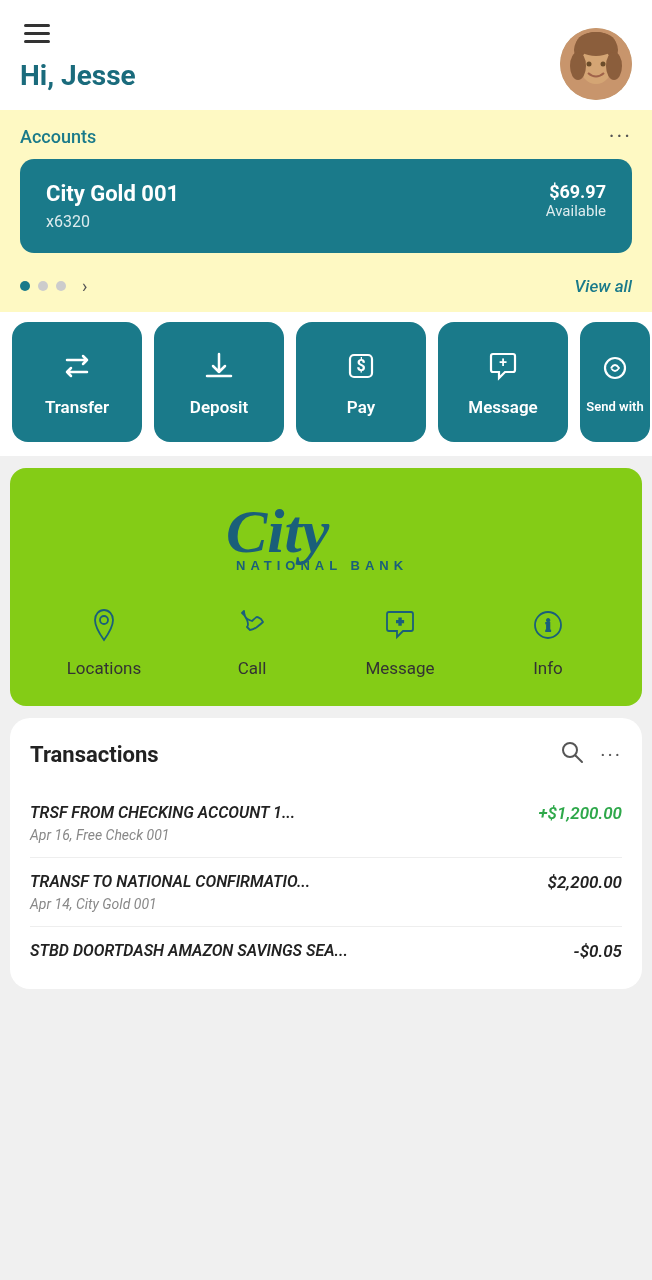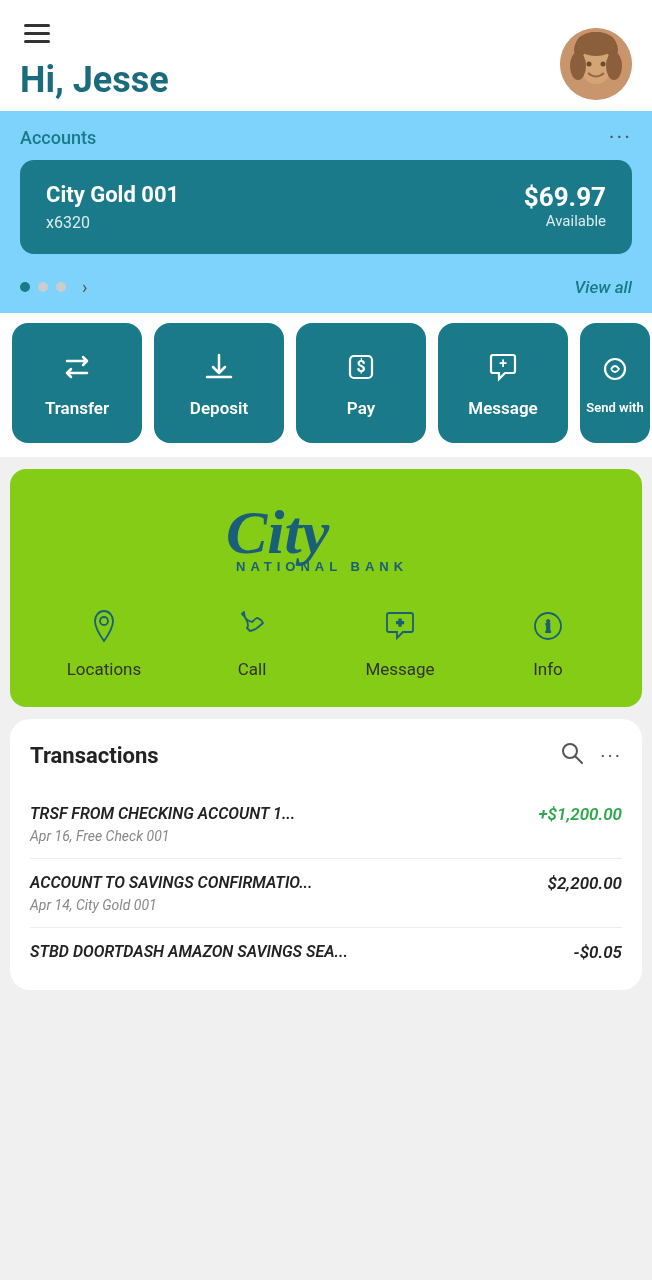--- a/index.html
+++ b/index.html
@@ -19,40 +19,40 @@
       align-items: flex-start;
       justify-content: space-between;
     }
 
     .header-left {
       display: flex;
       flex-direction: column;
     }
 
     .greeting {
-      font-size: 36px;
+      font-size: 28px;
       font-weight: 700;
       color: #1a6b7c;
     }
 
     .avatar {
       width: 72px;
       height: 72px;
       border-radius: 50%;
       overflow: hidden;
       margin-top: 8px;
       flex-shrink: 0;
       background: #c8a882;
       display: flex;
       align-items: center;
       justify-content: center;
     }
 
     .accounts-section {
-      background: #7dd3fc;
+      background: #fef9c3;
       padding: 0 20px 0 20px;
     }
 
     .accounts-header {
       display: flex;
       justify-content: space-between;
       align-items: center;
       padding: 14px 0 10px 0;
     }
 
@@ -91,21 +91,21 @@
     .account-number {
       font-size: 16px;
       color: rgba(255,255,255,0.85);
     }
 
     .account-balance {
       text-align: right;
     }
 
     .balance-amount {
-      font-size: 26px;
+      font-size: 18px;
       font-weight: 700;
       color: #fff;
     }
 
     .balance-label {
       font-size: 15px;
       color: rgba(255,255,255,0.85);
       text-align: right;
     }
 
@@ -512,21 +512,21 @@
       <span class="transaction-name">TRSF FROM CHECKING ACCOUNT 1...</span>
       <span class="transaction-amount positive">+$1,200.00</span>
     </div>
     <div class="transaction-meta">
       <span>Apr 16</span>, <span>Free Check 001</span>
     </div>
   </div>
 
   <div class="transaction-item">
     <div class="transaction-row">
-      <span class="transaction-name">ACCOUNT TO SAVINGS CONFIRMATIO...</span>
+      <span class="transaction-name">TRANSF TO NATIONAL CONFIRMATIO...</span>
       <span class="transaction-amount">$2,200.00</span>
     </div>
     <div class="transaction-meta">
       <span>Apr 14</span>, <span>City Gold 001</span>
     </div>
   </div>
 
   <div class="transaction-item" style="border-bottom:none; overflow:hidden; max-height:40px;">
     <div class="transaction-row">
       <span class="transaction-name">STBD DOORTDASH AMAZON SAVINGS SEA...</span>

